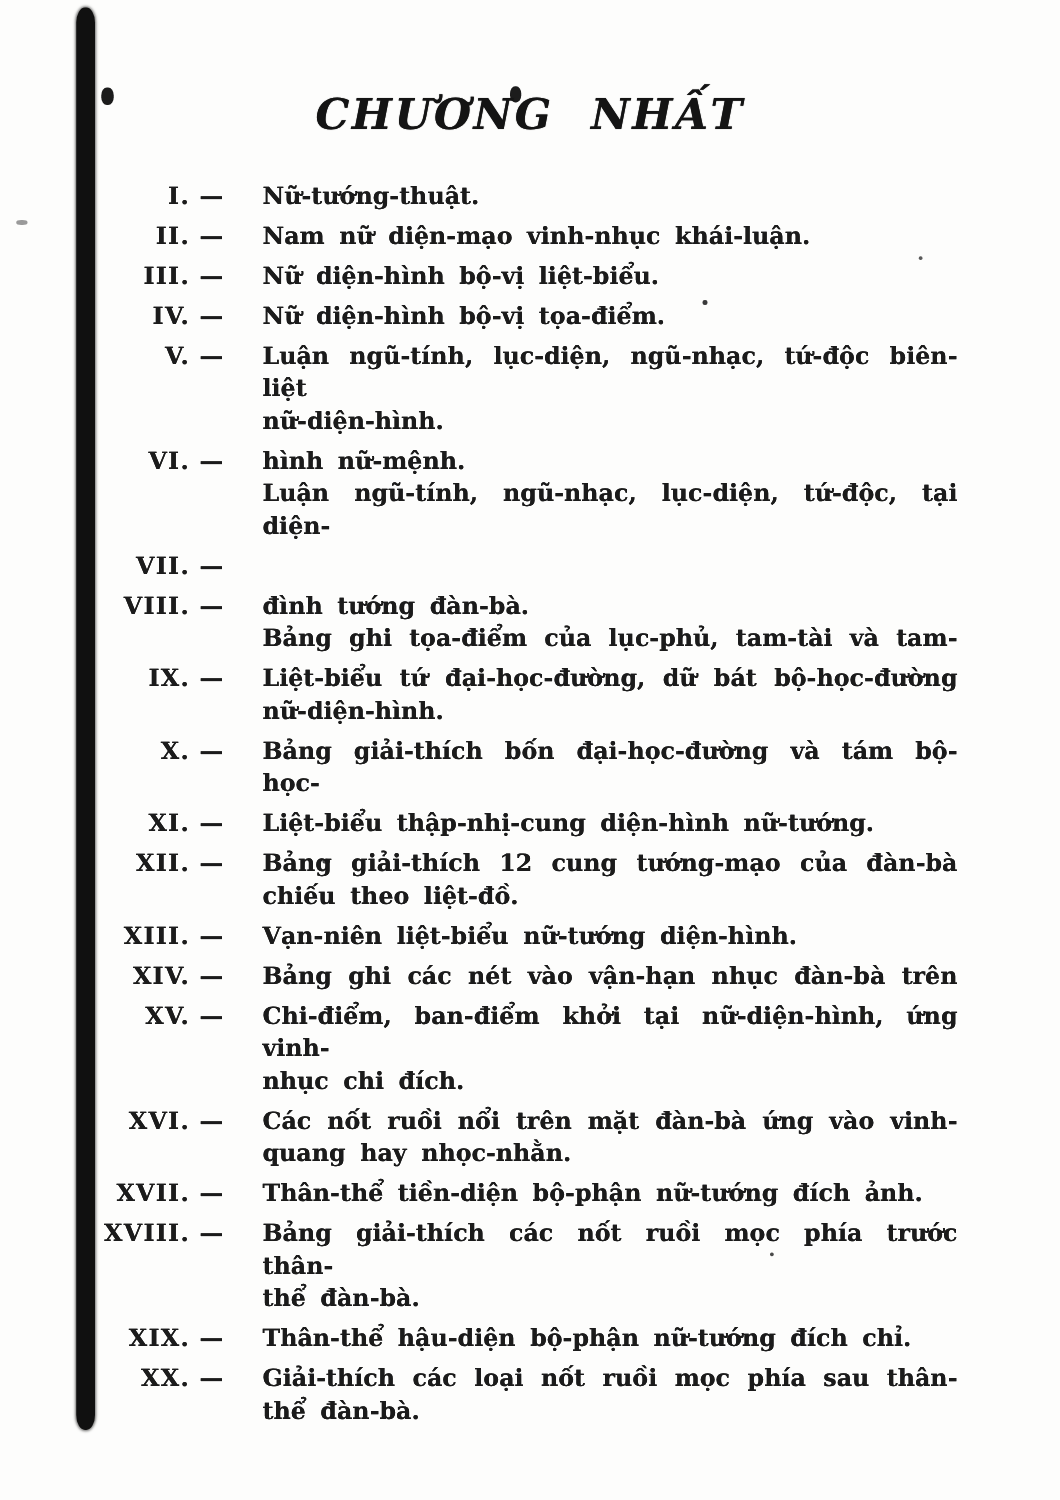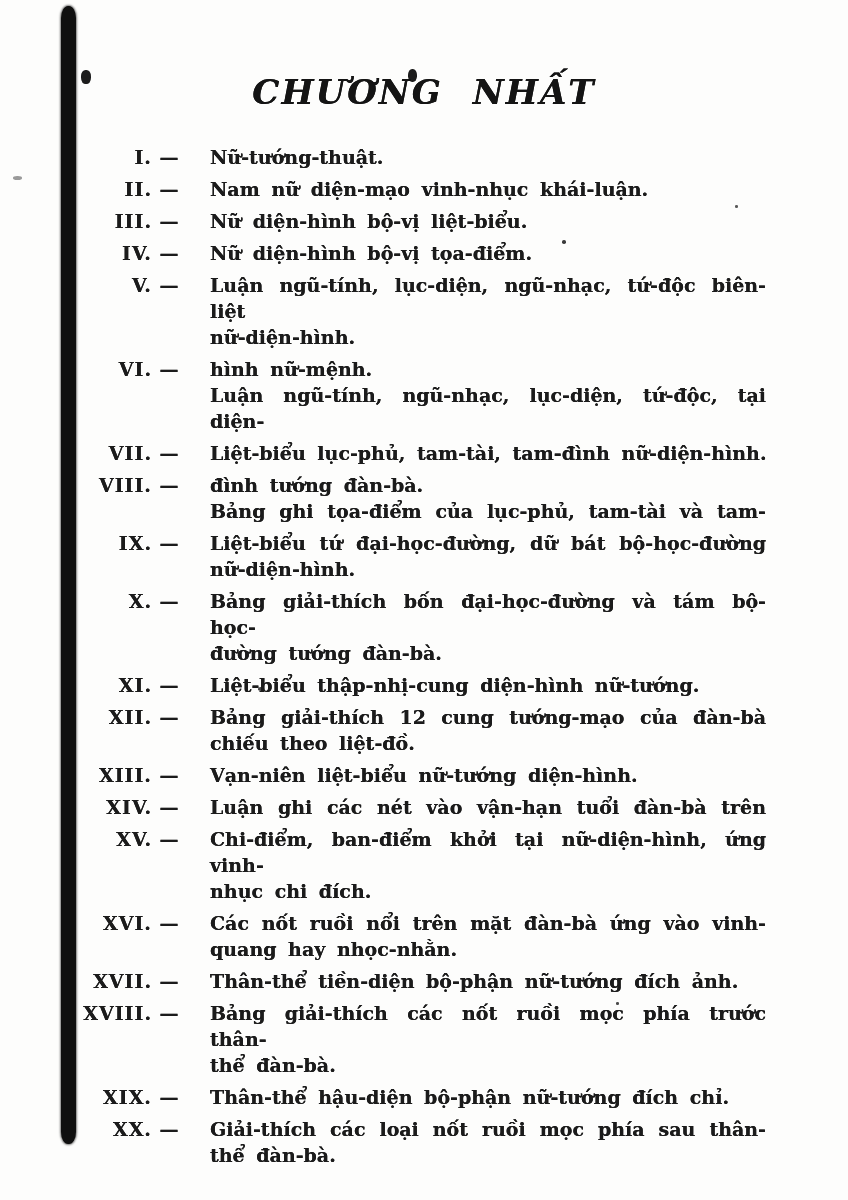--- a/index.html
+++ b/index.html
@@ -130,23 +130,20 @@
         <span class="num">VI.</span>
         <span class="dash">—</span>
         <span class="body">
           <span class="line">hình nữ-mệnh.</span>
           <span class="line just">Luận ngũ-tính, ngũ-nhạc, lục-diện, tứ-độc, tại diện-</span>
         </span>
       </div>
       <div class="entry">
         <span class="num">VII.</span>
         <span class="dash">—</span>
-        <span class="body">
-          <span class="line">Liệt-biểu lục-phủ, tam-tài, tam-đình nữ-diện-hình.</span>
-        </span>
       </div>
       <div class="entry">
         <span class="num">VIII.</span>
         <span class="dash">—</span>
         <span class="body">
           <span class="line">đình tướng đàn-bà.</span>
           <span class="line just">Bảng ghi tọa-điểm của lục-phủ, tam-tài và tam-</span>
         </span>
       </div>
       <div class="entry">
@@ -155,21 +152,20 @@
         <span class="body">
           <span class="line just">Liệt-biểu tứ đại-học-đường, dữ bát bộ-học-đường</span>
           <span class="line">nữ-diện-hình.</span>
         </span>
       </div>
       <div class="entry">
         <span class="num">X.</span>
         <span class="dash">—</span>
         <span class="body">
           <span class="line just">Bảng giải-thích bốn đại-học-đường và tám bộ-học-</span>
-          <span class="line">đường tướng đàn-bà.</span>
         </span>
       </div>
       <div class="entry">
         <span class="num">XI.</span>
         <span class="dash">—</span>
         <span class="body">
           <span class="line">Liệt-biểu thập-nhị-cung diện-hình nữ-tướng.</span>
         </span>
       </div>
       <div class="entry">
@@ -184,21 +180,21 @@
         <span class="num">XIII.</span>
         <span class="dash">—</span>
         <span class="body">
           <span class="line">Vạn-niên liệt-biểu nữ-tướng diện-hình.</span>
         </span>
       </div>
       <div class="entry">
         <span class="num">XIV.</span>
         <span class="dash">—</span>
         <span class="body">
-          <span class="line just">Luận ghi các nét vào vận-hạn tuổi đàn-bà trên</span>
+          <span class="line just">Bảng ghi các nét vào vận-hạn nhục đàn-bà trên</span>
         </span>
       </div>
       <div class="entry">
         <span class="num">XV.</span>
         <span class="dash">—</span>
         <span class="body">
           <span class="line just">Chi-điểm, ban-điểm khởi tại nữ-diện-hình, ứng vinh-</span>
           <span class="line">nhục chi đích.</span>
         </span>
       </div>

